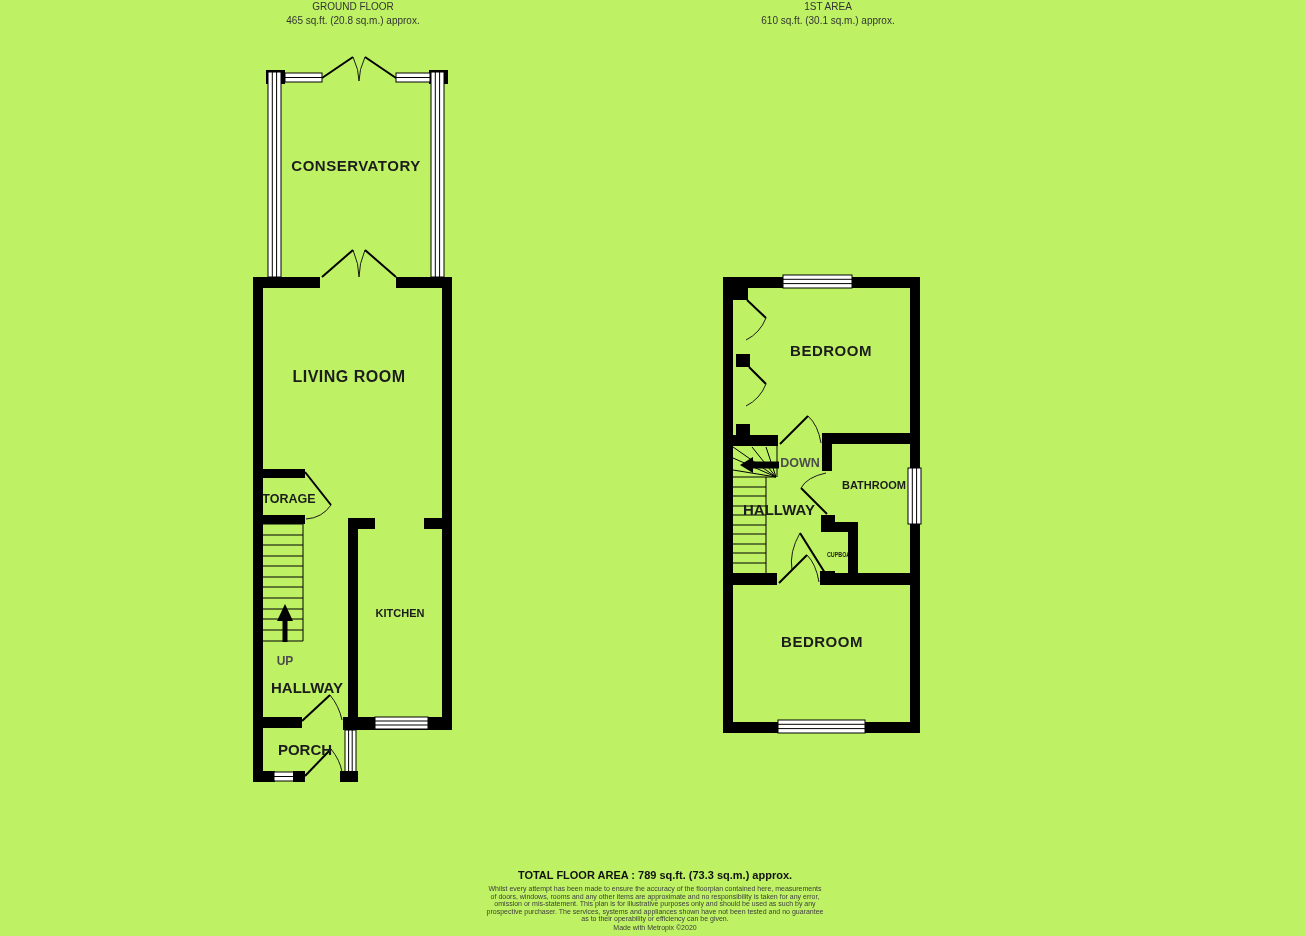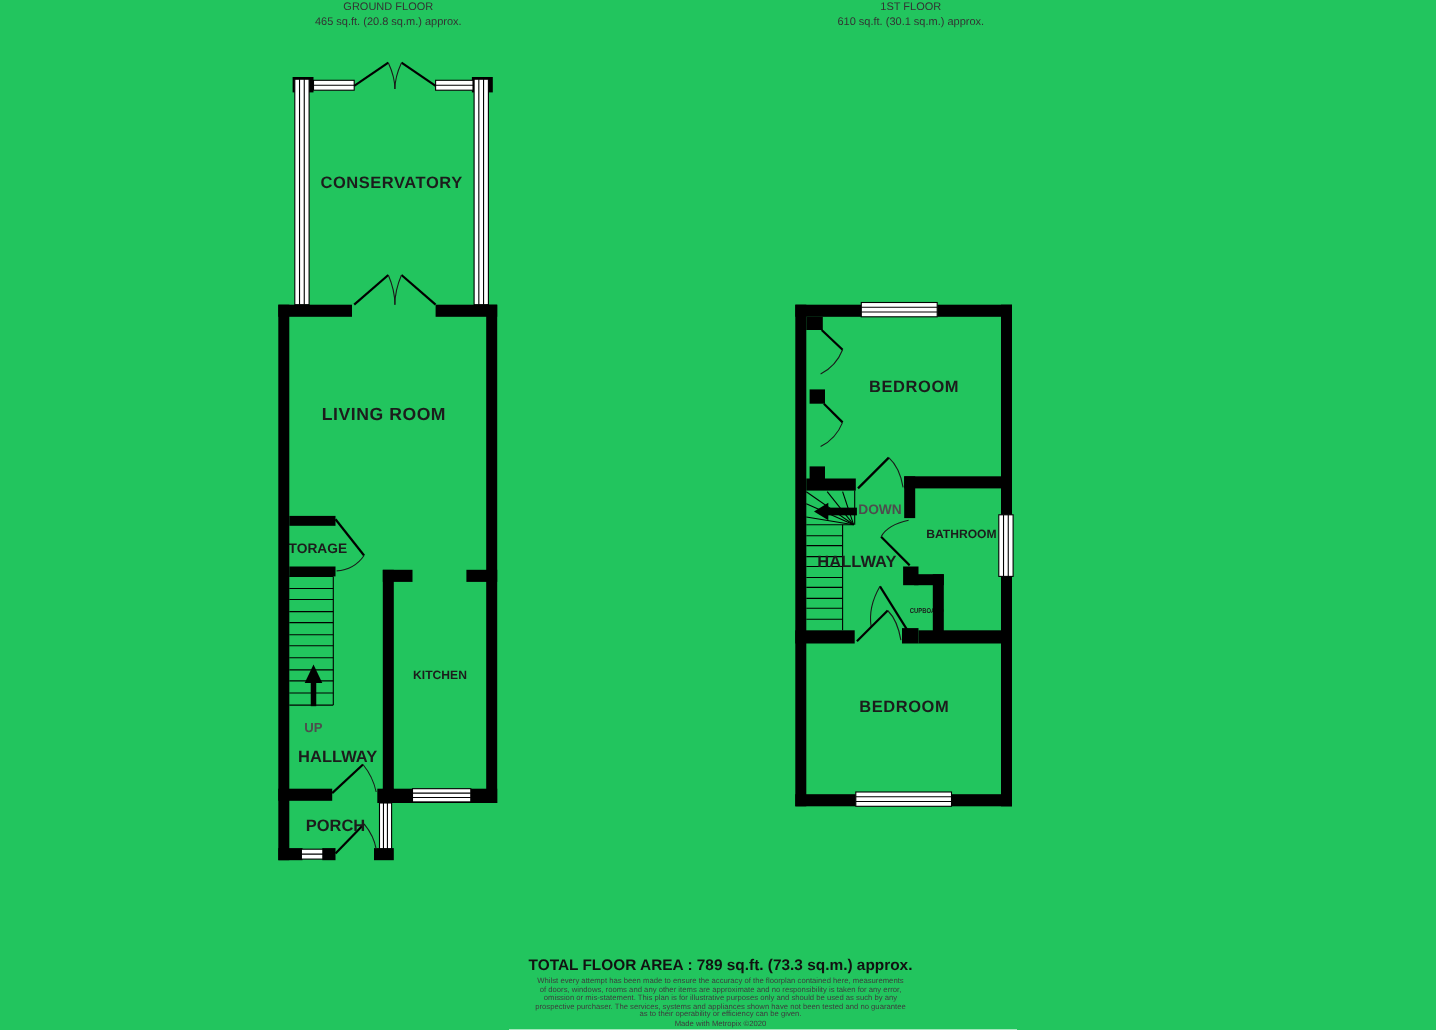--- a/index.html
+++ b/index.html
@@ -1,47 +1,47 @@
 <!DOCTYPE html>
 <html><head>
 <meta charset="utf-8">
 <style>
   html,body{margin:0;padding:0;background:#fff;}
-  .page{position:relative;width:1305px;height:936px;background:#22c55e;overflow:hidden;
+  .page{position:relative;width:1305px;height:936px;background:#bef264;overflow:hidden;
         font-family:"Liberation Sans",sans-serif;}
   .floor-header{position:absolute;text-align:center;color:#333;font-size:10px;line-height:1.4;}
   .floor-header .fh-title{display:block;}
   .floor-header .fh-area{display:block;}
   svg.plan{position:absolute;}
   .lbl{font-family:"Liberation Sans",sans-serif;font-weight:bold;fill:#1c1c1c;text-anchor:middle;}
   .lbl-muted{fill:#4d4d4d;}
   .lbl-left{text-anchor:start;}
   .wall{fill:#000;stroke:none;}
   .win{fill:#fff;stroke:#000;stroke-width:1;}
   .winline{stroke:#000;stroke-width:1;}
   .thin{stroke:#000;stroke-width:1;fill:none;}
   .leaf{stroke:#000;stroke-width:2;fill:none;}
   .arc{stroke:#1a1a1a;stroke-width:1;fill:none;}
   .footer{position:absolute;left:430px;top:869px;width:450px;text-align:center;color:#222;}
-  .footer .total{font-size:14px;font-weight:bold;color:#111;margin-bottom:4px;}
+  .footer .total{font-size:11px;font-weight:bold;color:#111;margin-bottom:4px;}
   .footer .disc{font-size:7px;line-height:1.08;color:#3d3d3d;}
   .footer .credit{font-size:7px;color:#3d3d3d;margin-top:1px;}
 </style>
 </head>
 <body>
 
 <div class="page">
 
   <div class="floor-header" style="left:253px;top:0;width:200px;">
     <span class="fh-title">GROUND FLOOR</span>
     <span class="fh-area">465 sq.ft. (20.8 sq.m.) approx.</span>
   </div>
 
   <div class="floor-header" style="left:728px;top:0;width:200px;">
-    <span class="fh-title">1ST FLOOR</span>
+    <span class="fh-title">1ST AREA</span>
     <span class="fh-area">610 sq.ft. (30.1 sq.m.) approx.</span>
   </div>
 
   <svg class="plan" style="left:245px;top:55px;" width="215" height="740" viewBox="245 55 215 740">
 
     <text class="lbl lbl-left" x="254" y="503" font-size="12.5">STORAGE</text>
 
     <g>
 
       <rect class="wall" x="266" y="70" width="19" height="14"></rect>

